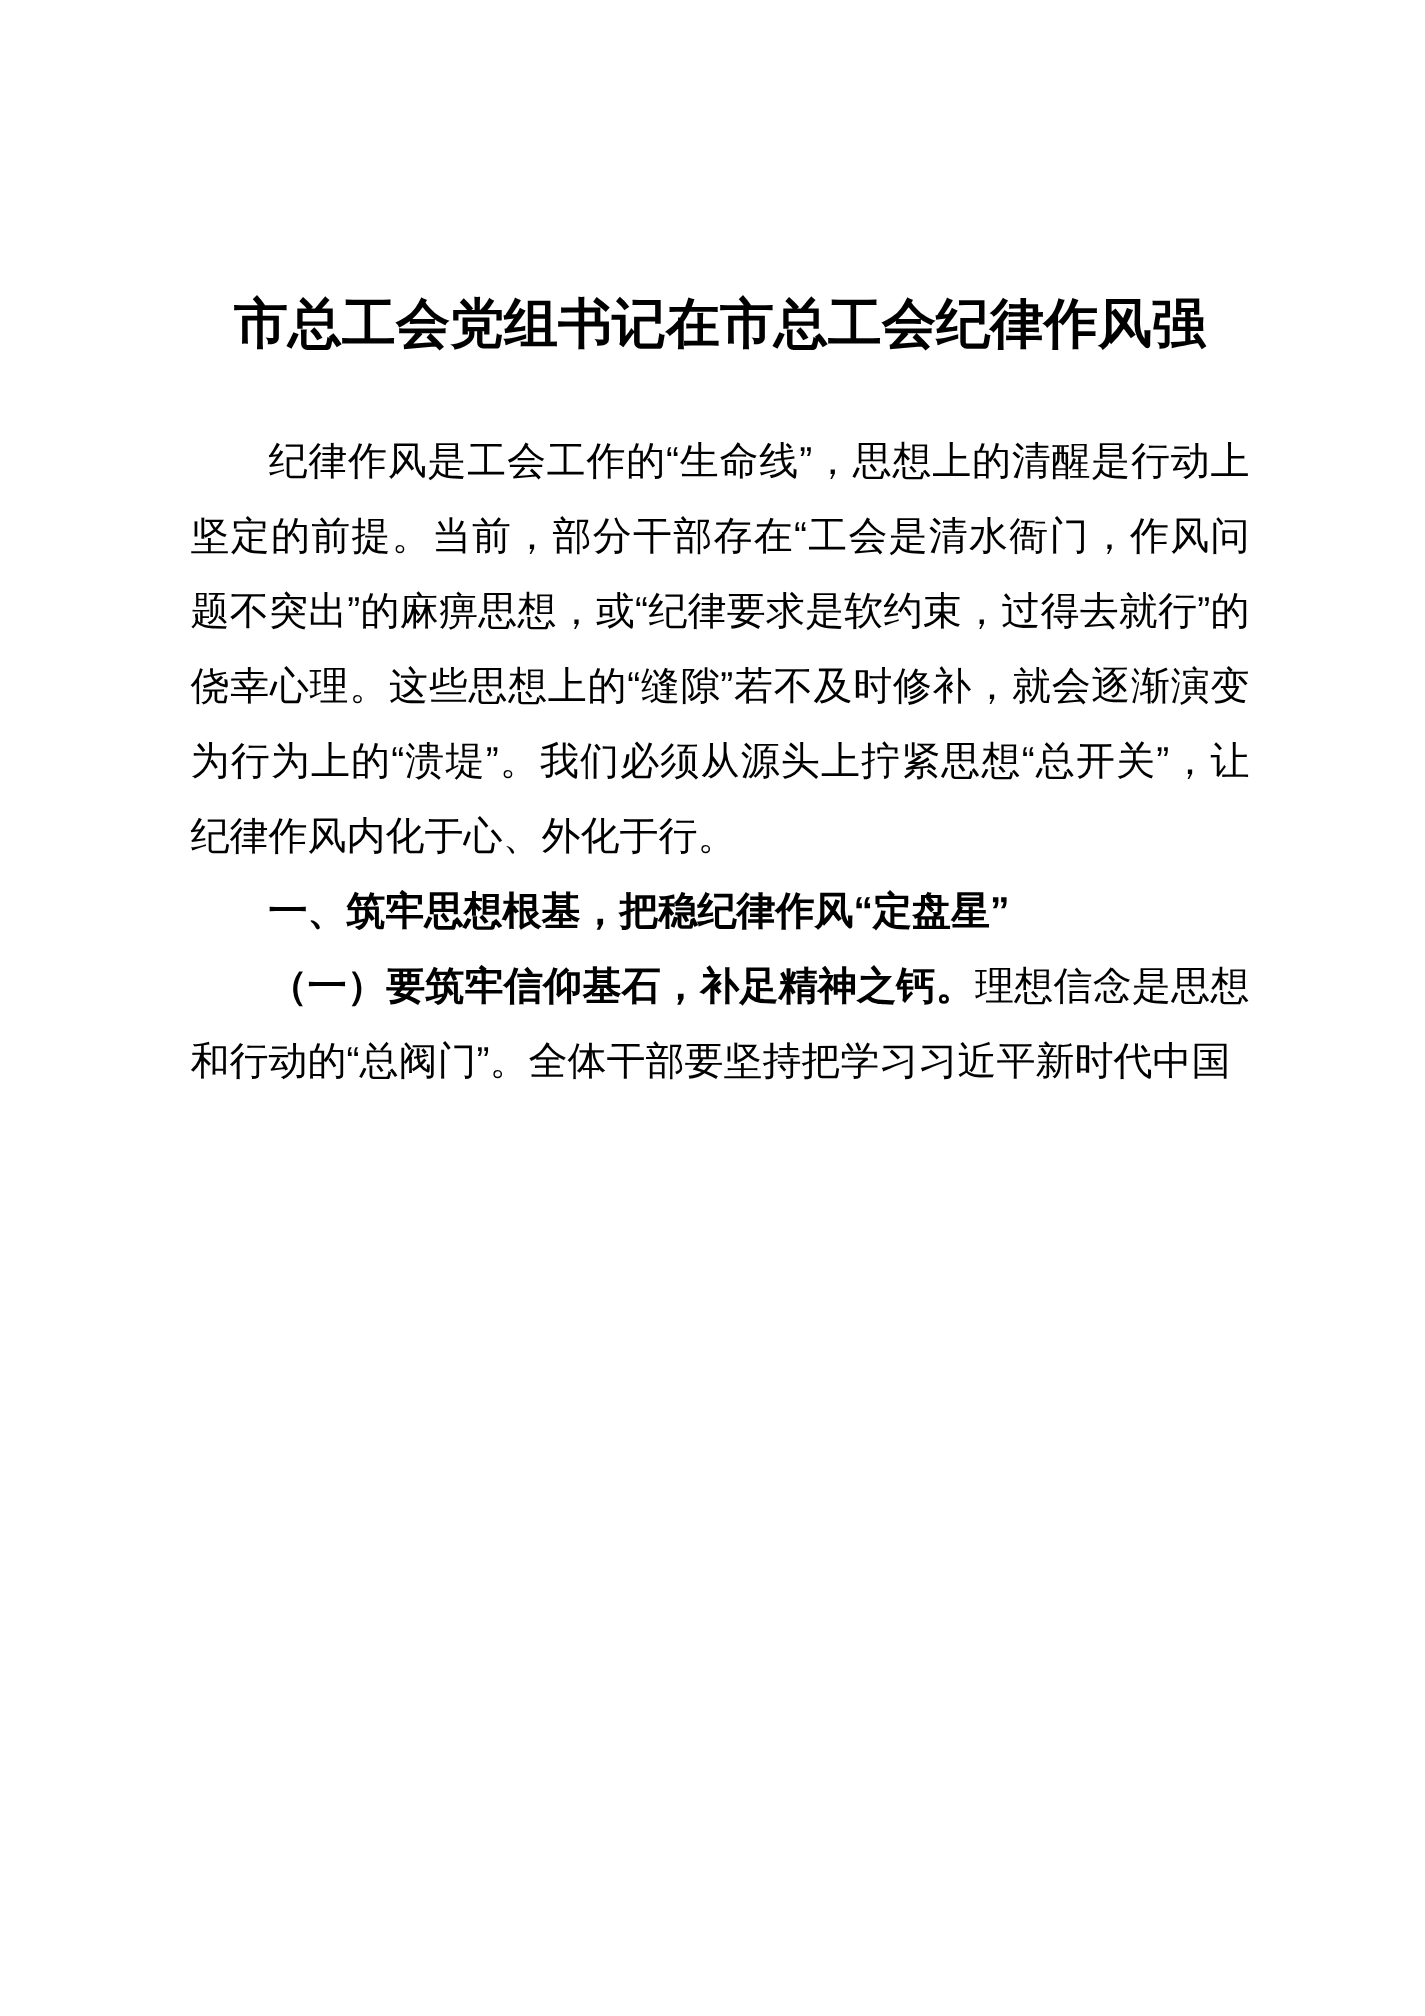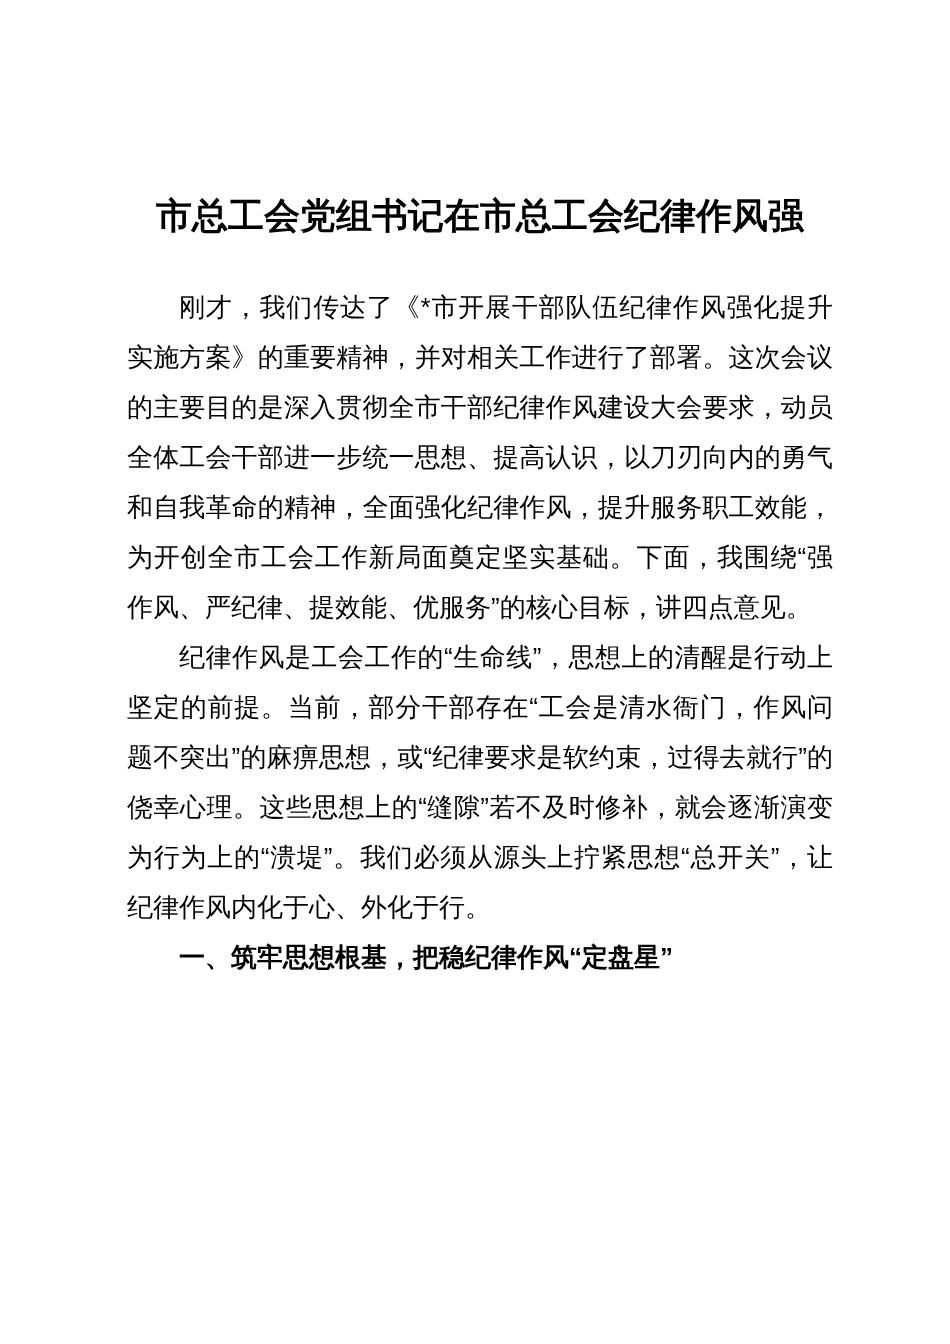--- a/index.html
+++ b/index.html
@@ -50,22 +50,22 @@
   .footer .num{margin:0 14px;}
 </style>
 </head>
 <body>
 
 <div class="page">
   <div class="doc">
     <h1 class="title"><span>市总工会党组书记在市总工会纪律作风强</span><br></h1>
 
 
-    <p class="para indent">刚才，我们传达了《*市开展干部队伍纪律作风强化提升实施方案》的重要精神，并对相关工作进行了部署。这次会议的主要目的是深入贯彻全市干部纪律作风建设大会要求，动员全体工会干部进一步统一思想、提高认识，以刀刃向内的勇气和自我革命的精神，全面强化纪律作风，提升服务职工效能，为开创全市工会工作新局面奠定坚实基础。下面，我围绕“强作风、严纪律、提效能、优服务”的核心目标，讲四点意见。</p>
 
     <p class="para indent">纪律作风是工会工作的“生命线”，思想上的清醒是行动上坚定的前提。当前，部分干部存在“工会是清水衙门，作风问题不突出”的麻痹思想，或“纪律要求是软约束，过得去就行”的侥幸心理。这些思想上的“缝隙”若不及时修补，就会逐渐演变为行为上的“溃堤”。我们必须从源头上拧紧思想“总开关”，让纪律作风内化于心、外化于行。</p>
 
     <p class="para indent heading">一、筑牢思想根基，把稳纪律作风“定盘星”</p>
 
+    <p class="para indent"><span class="lead">（一）要筑牢信仰基石，补足精神之钙。</span><span>理想信念是思想和行动的“总阀门”。全体干部要坚持把学习习近平新时代中国</span></p>
   </div>
 
   <div class="footer"><span class="dash">—</span><span class="num">1</span><span class="dash">—</span></div>
 </div>
 
 </body></html>

